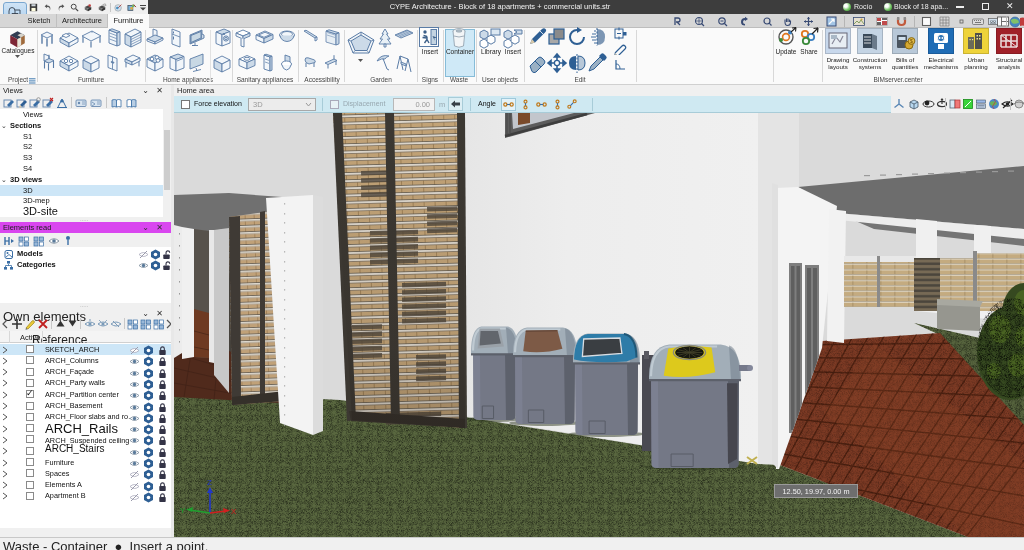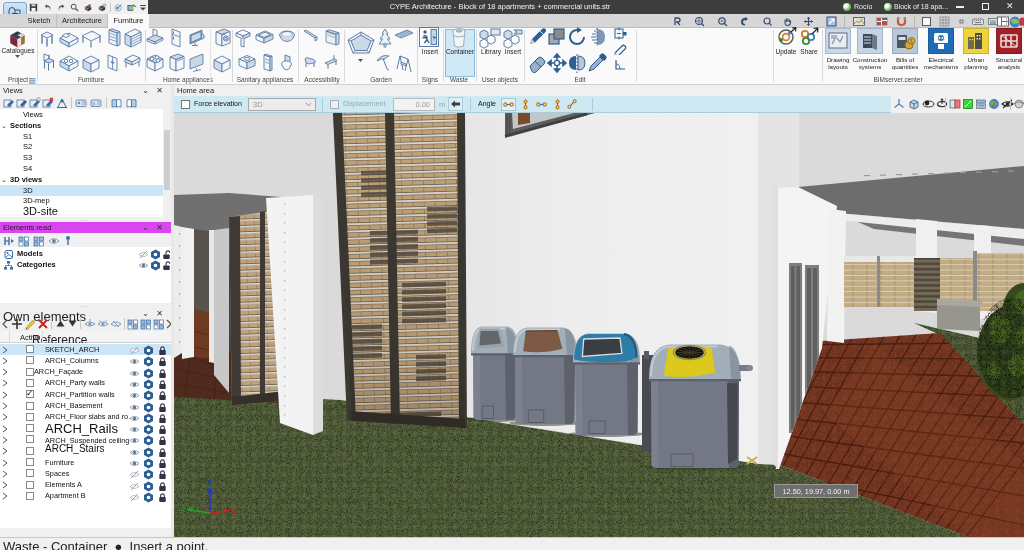--- a/index.html
+++ b/index.html
@@ -1095,21 +1095,21 @@
       <rect x="2.5" y="5.5" width="7" height="5.5" rx="0.8" fill="#333346"></rect>
       <path d="M4 5.5 V4 Q4 2 6 2 Q8 2 8 4 V5.5" fill="none" stroke="#333346" stroke-width="1.2"></path>
     </svg>
   </div>
 <div class="abs" style="left:2px;top:368.1px;width:6px;height:7px">
     <svg width="6" height="8">
       <path d="M1 1 L5 4 L1 7" fill="none" stroke="#555" stroke-width="1"></path>
     </svg>
   </div>
 <div class="abs" style="left:26px;top:367.6px;width:8px;height:8px;background:#fff;border:1px solid #8a8a8a"></div>
-<div class="abs" style="left:34px;top:366.1px;font-size:7.3px;color:#111;line-height:11px;white-space:nowrap">ARCH_Façade</div>
+<div class="abs" style="left:45px;top:366.1px;font-size:7.3px;color:#111;line-height:11px;white-space:nowrap">ARCH_Façade</div>
 <div class="abs" style="left:129px;top:367.6px;width:9px;height:9px">
     <svg width="11" height="11" viewBox="0 0 11 11">
       <path d="M1 5.5 Q5.5 1.5 10 5.5 Q5.5 9.5 1 5.5 Z" fill="#fff" stroke="#7a8a9a" stroke-width="0.8"></path>
       <circle cx="5.5" cy="5.5" r="1.7" fill="#5a7a9a"></circle>
     </svg>
   </div>
 <div class="abs" style="left:143px;top:367.6px;width:9px;height:9px">
     <svg width="11" height="11" viewBox="0 0 11 11">
       <path d="M5.5 0.5 L10 3 L10 8 L5.5 10.5 L1 8 L1 3 Z" fill="#2e5f94"></path>
       <circle cx="5.5" cy="5.5" r="1.8" fill="#fff"></circle>
@@ -1146,21 +1146,21 @@
       <path d="M4 5.5 V4 Q4 2 6 2 Q8 2 8 4 V5.5" fill="none" stroke="#333346" stroke-width="1.2"></path>
     </svg>
   </div>
 <div class="abs" style="left:2px;top:390.70000000000005px;width:6px;height:7px">
     <svg width="6" height="8">
       <path d="M1 1 L5 4 L1 7" fill="none" stroke="#555" stroke-width="1"></path>
     </svg>
   </div>
 <div class="abs" style="left:26px;top:390.20000000000005px;width:8px;height:8px;background:#fff;border:1px solid #8a8a8a"></div>
 <div class="abs" style="left:26px;top:388.20000000000005px;width:10px;height:10px;font-size:9px;color:#111">✓</div>
-<div class="abs" style="left:45px;top:388.70000000000005px;font-size:7.3px;color:#111;line-height:11px;white-space:nowrap">ARCH_Partition walls</div>
+<div class="abs" style="left:45px;top:388.70000000000005px;font-size:7.3px;color:#111;line-height:11px;white-space:nowrap">ARCH_Partition center</div>
 <div class="abs" style="left:129px;top:390.20000000000005px;width:9px;height:9px">
     <svg width="11" height="11" viewBox="0 0 11 11">
       <path d="M1 5.5 Q5.5 1.5 10 5.5 Q5.5 9.5 1 5.5 Z" fill="#fff" stroke="#7a8a9a" stroke-width="0.8"></path>
       <circle cx="5.5" cy="5.5" r="1.7" fill="#5a7a9a"></circle>
     </svg>
   </div>
 <div class="abs" style="left:143px;top:390.20000000000005px;width:9px;height:9px">
     <svg width="11" height="11" viewBox="0 0 11 11">
       <path d="M5.5 0.5 L10 3 L10 8 L5.5 10.5 L1 8 L1 3 Z" fill="#2e5f94"></path>
       <circle cx="5.5" cy="5.5" r="1.8" fill="#fff"></circle>

